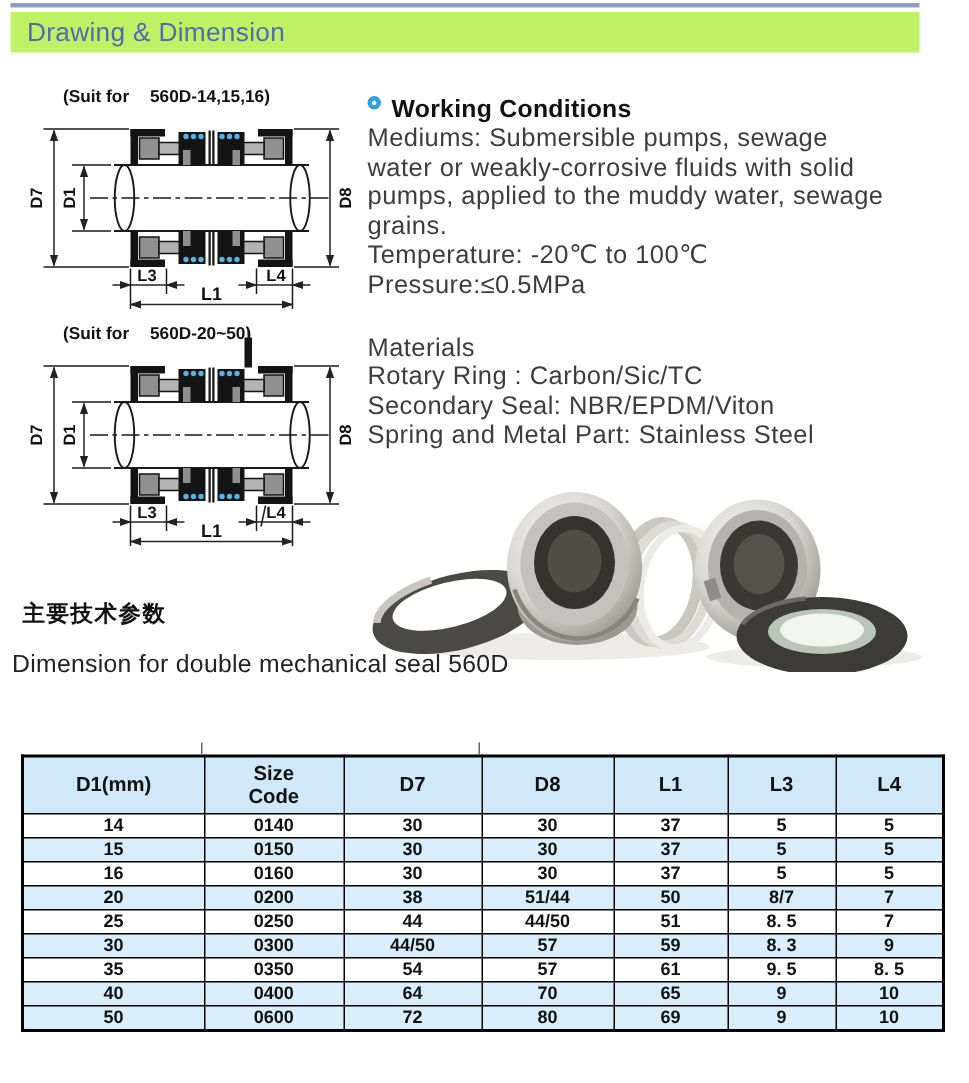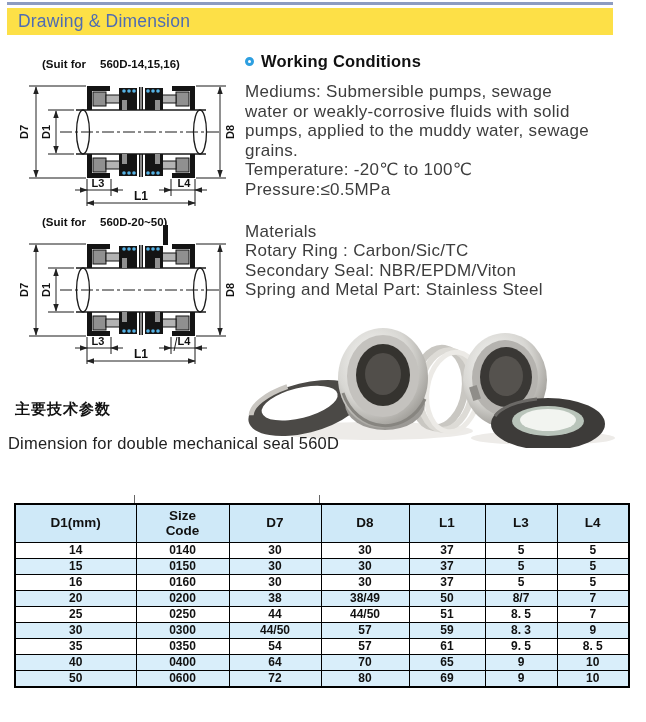--- a/index.html
+++ b/index.html
@@ -5,34 +5,34 @@
   * { margin:0; padding:0; box-sizing:border-box; }
   html,body { background:#fff; }
   .page {
     position:relative; width:646px; height:722px; background:#ffffff;
     font-family:"Liberation Sans","DejaVu Sans",sans-serif; overflow:hidden;
   }
   
   .hdr-topline { position:absolute; left:7px; top:2px; width:606px; height:3px; background:#8e9cc1; }
   .hdr-bar {
     position:absolute; left:7px; top:8px; width:606px; height:27px;
-    background:#fde047; display:flex; align-items:center;
+    background:#bef264; display:flex; align-items:center;
   }
   .hdr-title { color:#4f6cb2; font-size:17.5px; letter-spacing:0.2px; padding-left:11px; }
   
   svg.drawing { position:absolute; }
   svg.drawing .thin  { stroke:#1a1a1a; stroke-width:1; fill:none; }
   svg.drawing .shaft { stroke:#1a1a1a; stroke-width:1.3; fill:none; }
   svg.drawing .dim   { stroke:#222; stroke-width:1; fill:none; }
   svg.drawing .cline { stroke:#1a1a1a; stroke-width:1; stroke-dasharray:12 3 3 3; }
   svg.drawing text   { font-family:"Liberation Sans","DejaVu Sans",sans-serif; fill:#111; }
   svg.drawing .dlabel { font-size:11.5px; font-weight:bold; }
   svg.drawing .dimtxt { font-size:11px;  font-weight:bold; text-anchor:middle; }
   
-  .wc-title-row { position:absolute; left:245px; top:52px; display:flex; align-items:center; gap:7px; }
+  .wc-title-row { position:absolute; left:245px; top:64px; display:flex; gap:7px; }
   .wc-bullet { width:9px; height:9px; border:3px solid #2e9fe0; border-radius:50%; background:#fff; display:inline-block; }
   .wc-title { font-size:16.5px; font-weight:bold; color:#111; letter-spacing:0.2px; }
   .textblock { position:absolute; left:245px; width:392px; color:#3d3d3d; font-size:17px;
                line-height:19.5px; letter-spacing:0.3px; }
   .textblock .tline { white-space:nowrap; }
   .mat-title { color:#3d3d3d; }
   
   svg.photo { position:absolute; left:243px; top:318px; }
   
   .cn-title { position:absolute; left:15px; top:400px; font-size:15px; font-weight:bold; color:#111; letter-spacing:1px; }
@@ -327,21 +327,21 @@
             <td>30</td>
             <td>30</td>
             <td>37</td>
             <td>5</td>
             <td>5</td>
           </tr>
           <tr class="alt">
             <td>20</td>
             <td>0200</td>
             <td>38</td>
-            <td>38/49</td>
+            <td>51/44</td>
             <td>50</td>
             <td>8/7</td>
             <td>7</td>
           </tr>
           <tr>
             <td>25</td>
             <td>0250</td>
             <td>44</td>
             <td>44/50</td>
             <td>51</td>

